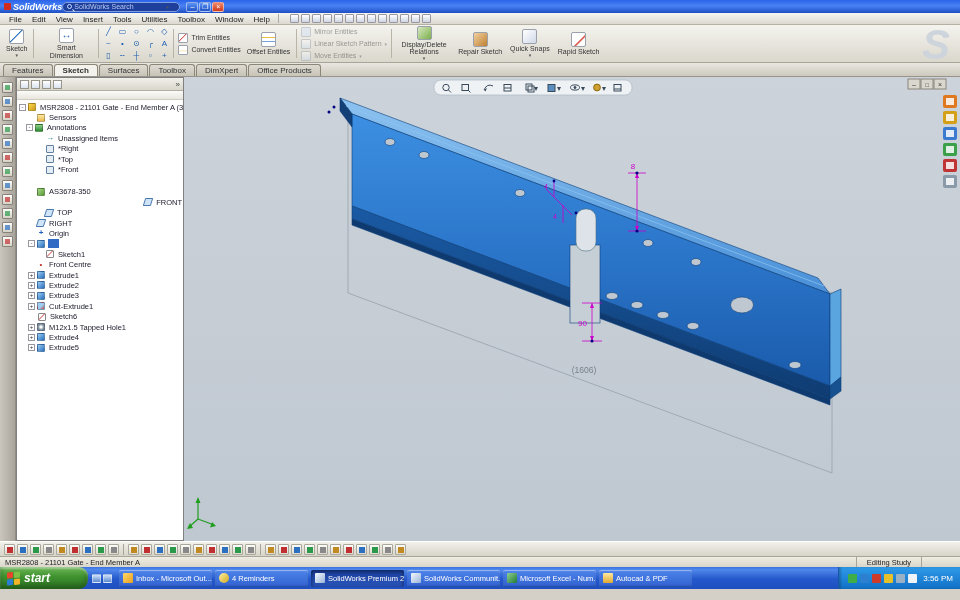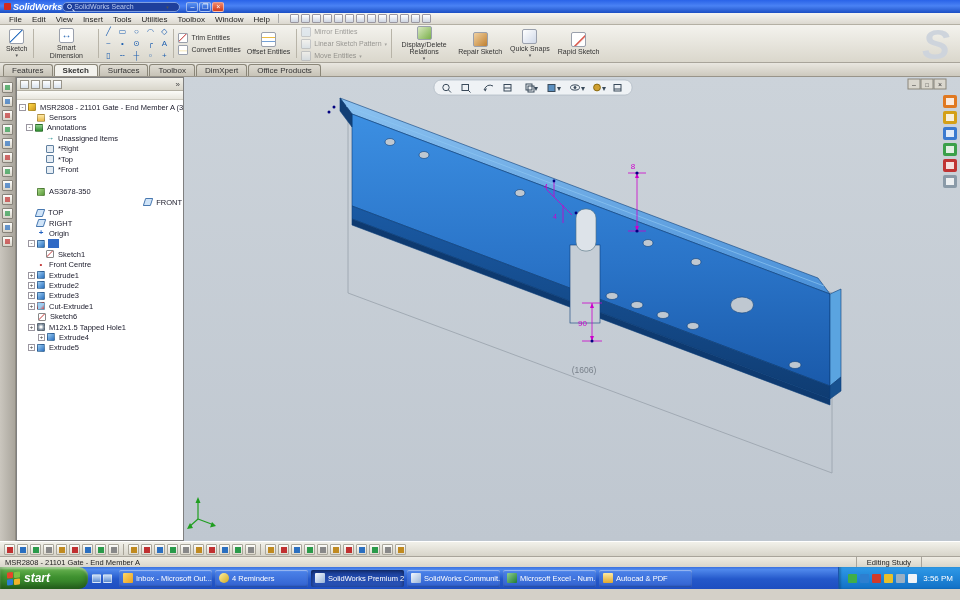--- a/index.html
+++ b/index.html
@@ -329,21 +329,21 @@
           <div class="trow" style="padding-left: 11px; margin-top: 12px;">
             <span class="tspace"></span>
             <span class="ti ti-material"></span>
             <span class="tlabel">AS3678-350</span>
           </div>
           <div class="trow" style="padding-left: 11px; justify-content: flex-end;">
             <span class="tspace"></span>
             <span class="ti ti-plane"></span>
             <span class="tlabel">FRONT</span>
           </div>
-          <div class="trow" style="padding-left: 10px;">
+          <div class="trow" style="padding-left: 19px;">
             <span class="tspace"></span>
             <span class="ti ti-plane"></span>
             <span class="tlabel">TOP</span>
           </div>
           <div class="trow" style="padding-left: 11px;">
             <span class="tspace"></span>
             <span class="ti ti-plane"></span>
             <span class="tlabel">RIGHT</span>
           </div>
           <div class="trow" style="padding-left: 11px;">
@@ -389,21 +389,21 @@
           <div class="trow" style="padding-left: 12px;">
             <span class="tspace"></span>
             <span class="ti ti-sketch"></span>
             <span class="tlabel">Sketch6</span>
           </div>
           <div class="trow" style="padding-left: 11px;">
             <span class="texp">+</span>
             <span class="ti ti-hole"></span>
             <span class="tlabel">M12x1.5 Tapped Hole1</span>
           </div>
-          <div class="trow" style="padding-left: 21px;">
+          <div class="trow" style="padding-left: 11px;">
             <span class="texp">+</span>
             <span class="ti ti-extrude"></span>
             <span class="tlabel">Extrude4</span>
           </div>
           <div class="trow" style="padding-left: 11px;">
             <span class="texp">+</span>
             <span class="ti ti-extrude"></span>
             <span class="tlabel">Extrude5</span>
           </div>
         </div>

